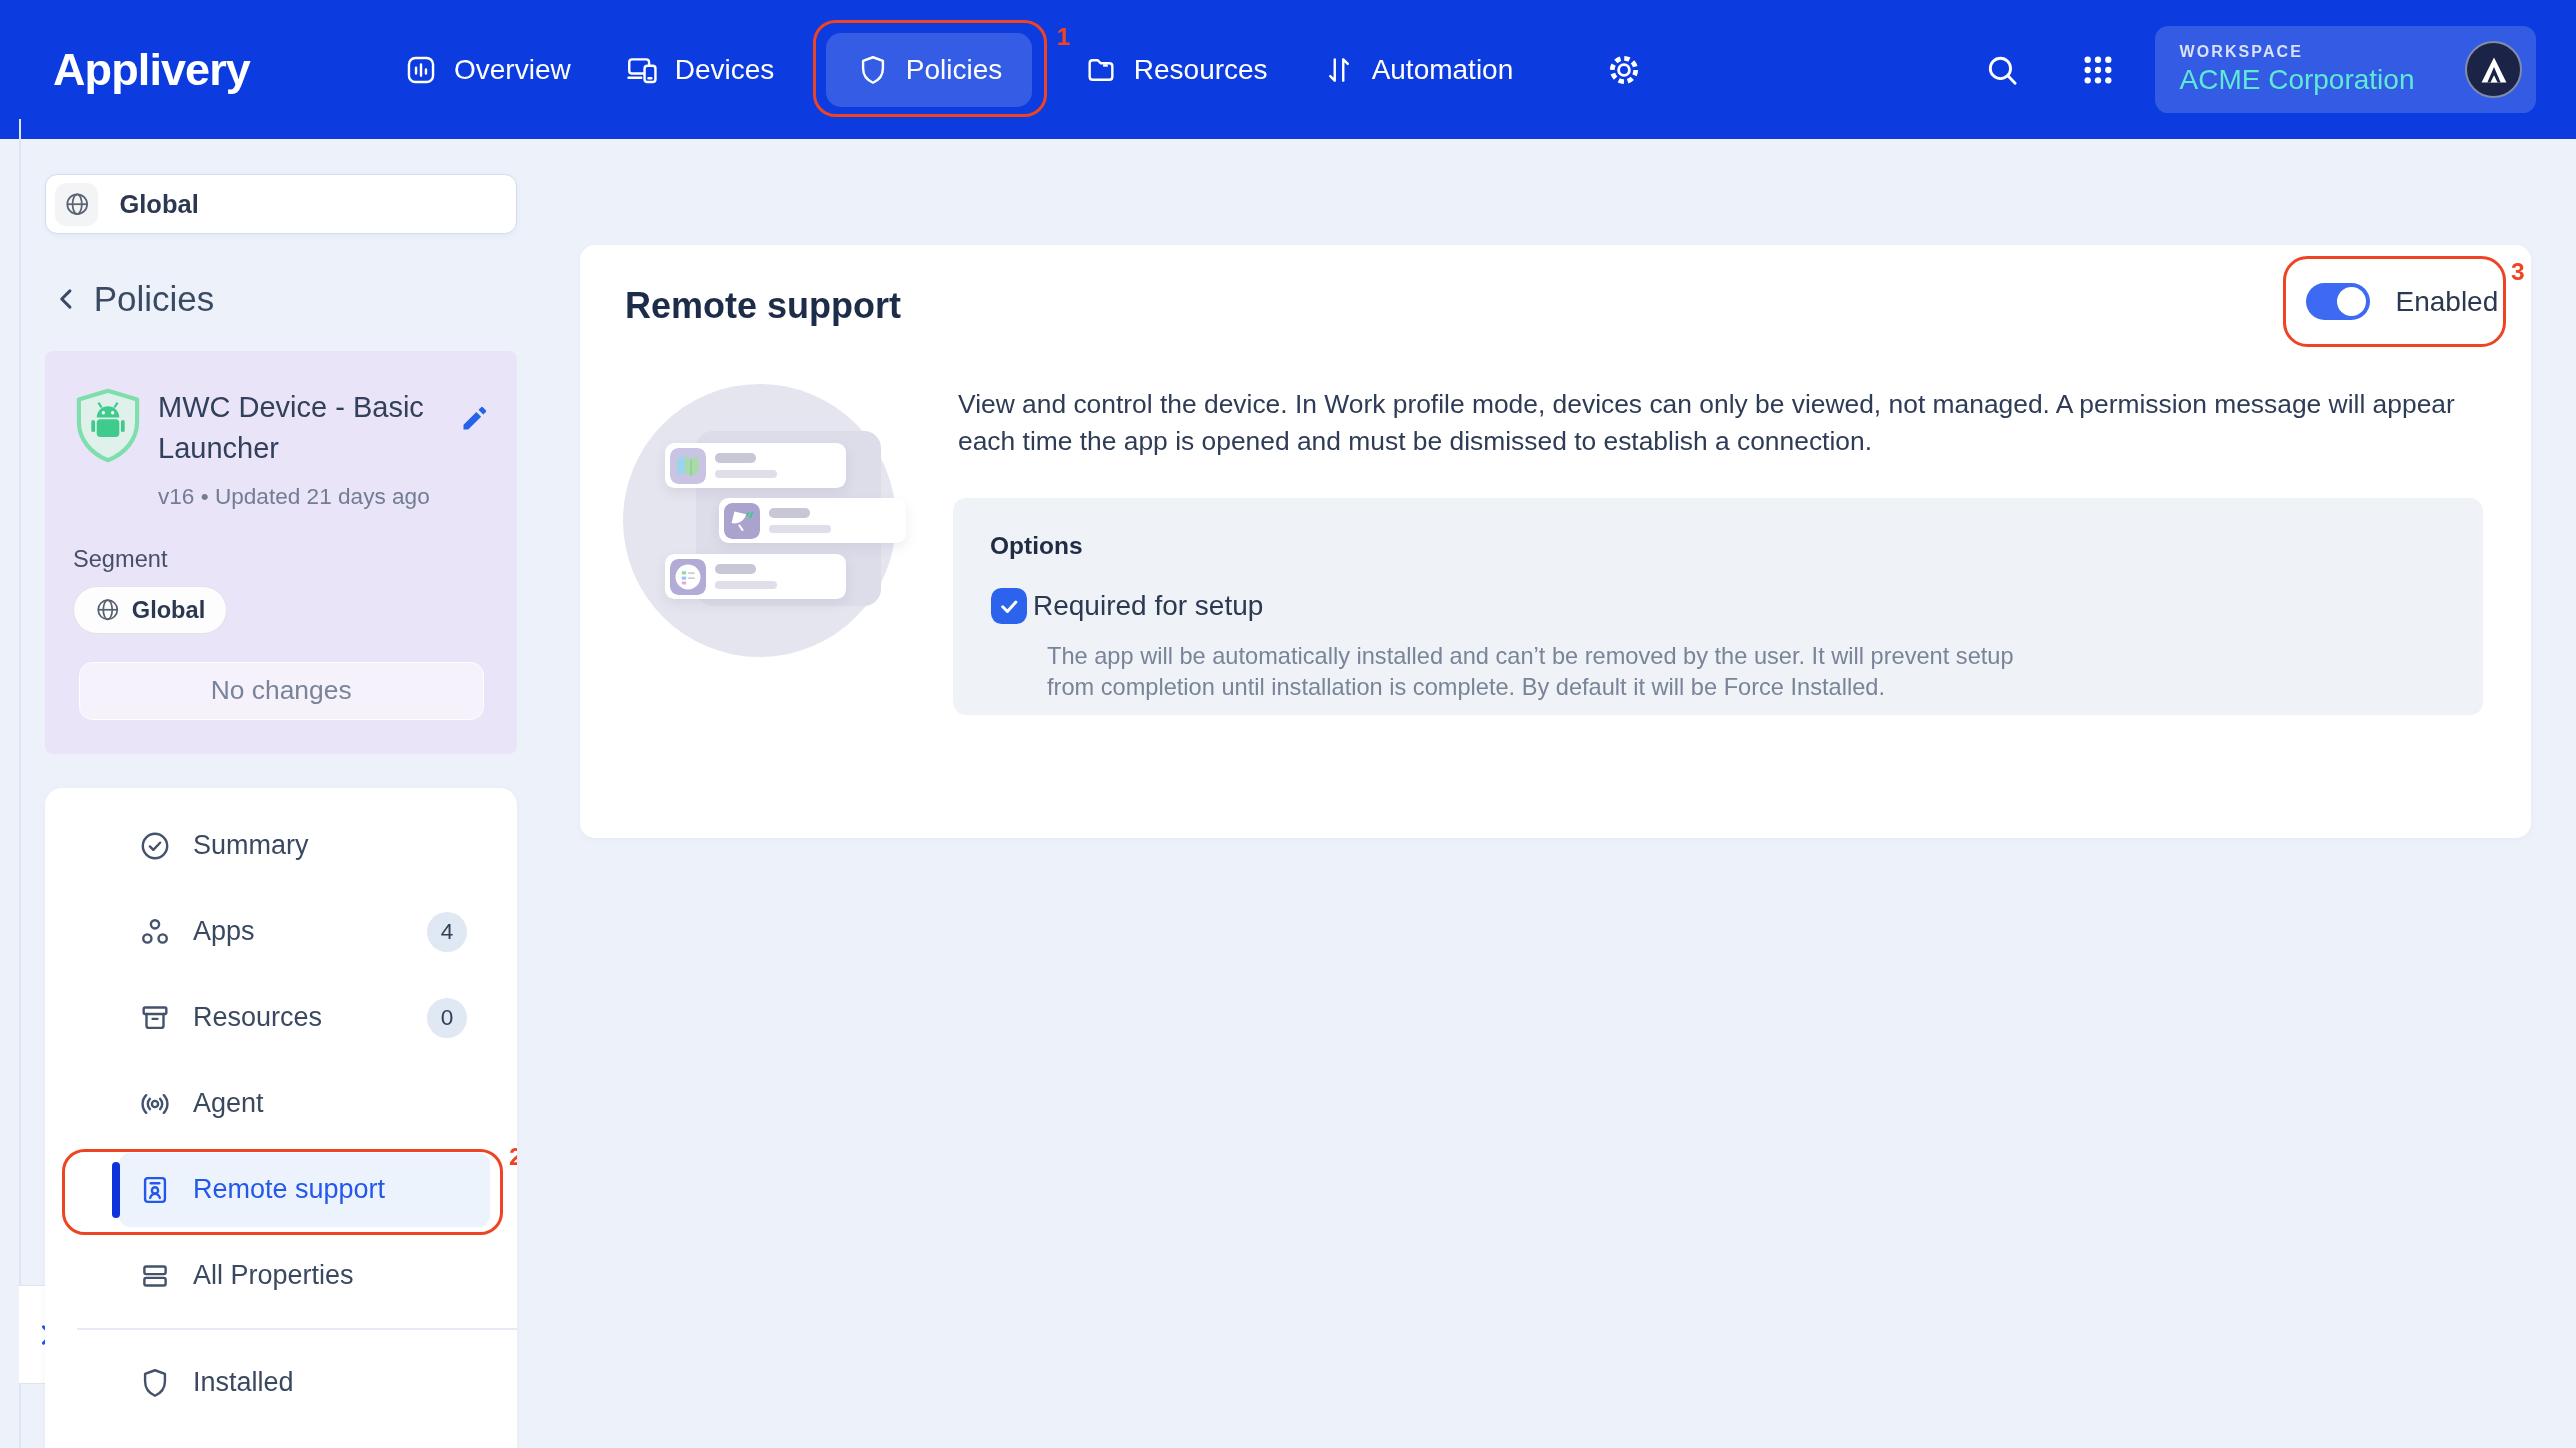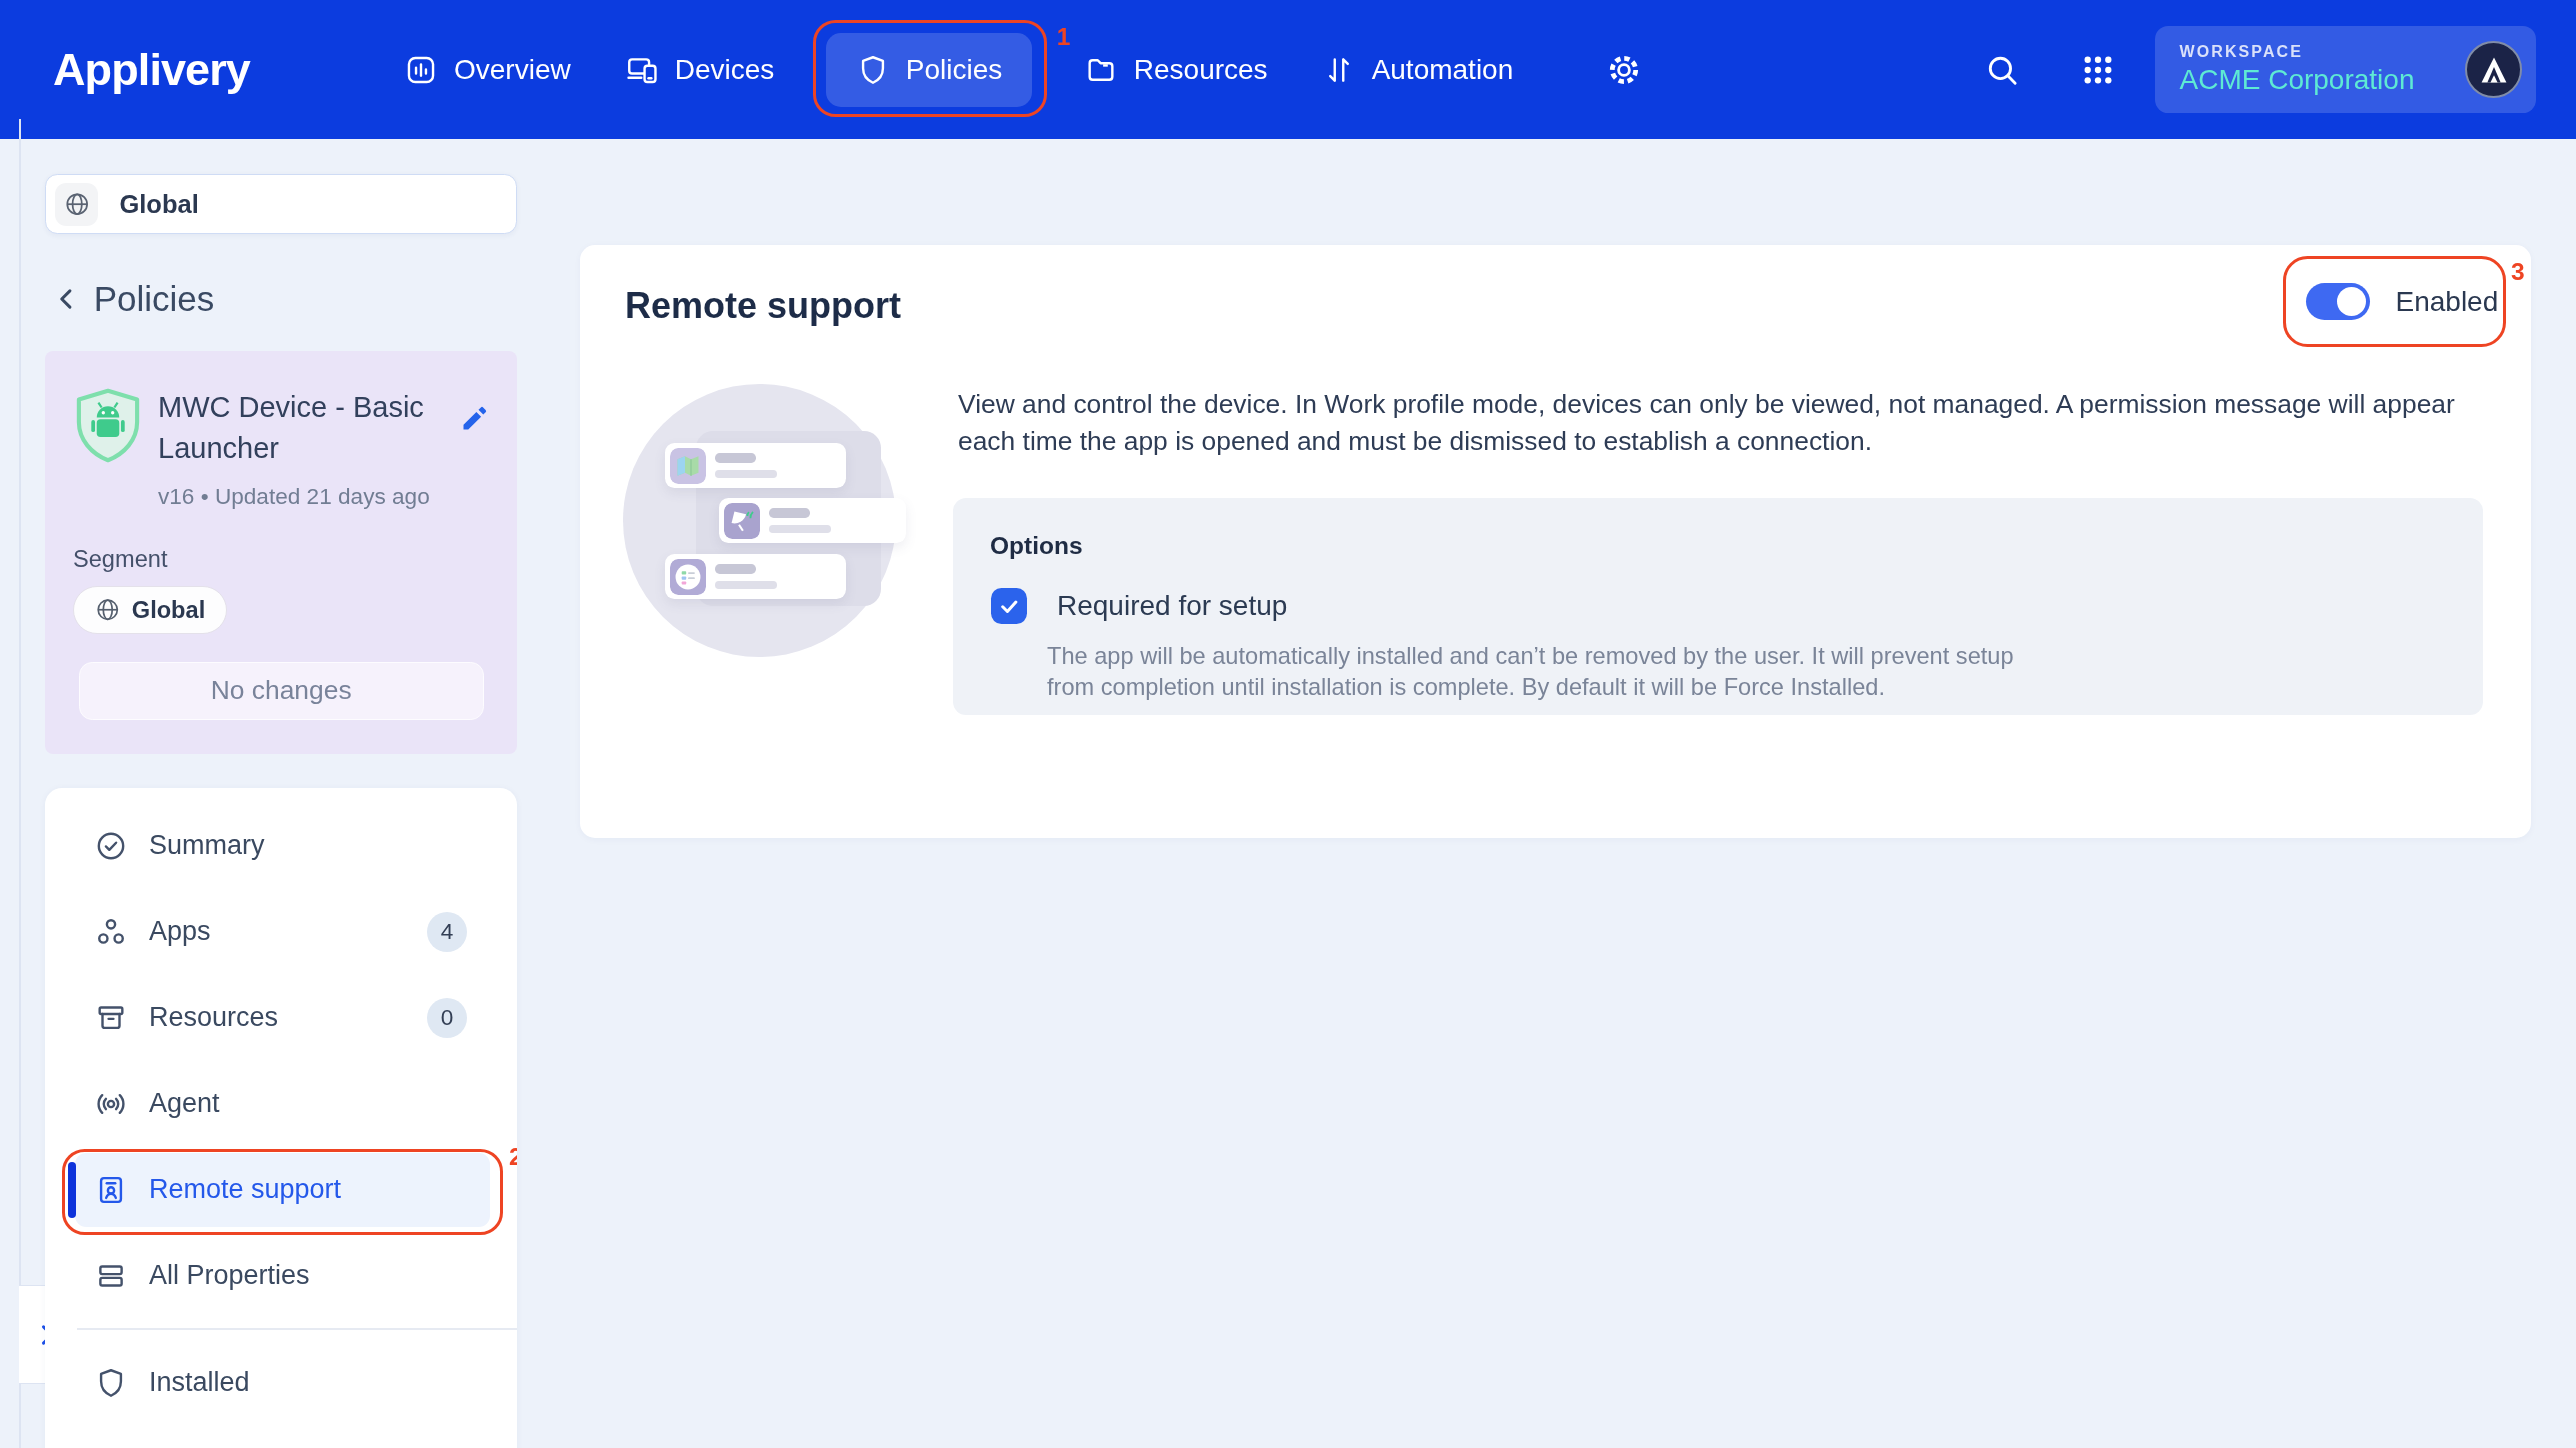--- a/index.html
+++ b/index.html
@@ -68,21 +68,21 @@
   .pc-seg-pill { margin-top:13.2px; display:inline-flex; align-items:center; gap:11.3px; background:#FDFDFE;
                  border:1.9px solid #E4E1EA; border-radius:942px; padding:9.4px 21px; color:#2B3850; }
   .pc-seg-pill svg { width:25.5px; height:25.5px; color:#555F6E; }
   .pc-seg-pill span { font-size:23.6px; font-weight:600; }
   .pc-btn { margin-top:28px; margin-left:5.7px; width:405px; height:58px; background:#F6F2FC; border:1.9px solid #FDFCFF;
             border-radius:13.2px; display:flex; align-items:center; justify-content:center;
             font-size:26.4px; color:#79839A; cursor:pointer; }
 
   .side-panel { position:relative; margin-top:34px; background:#fff; border-radius:17px 17px 0 0;
                 height:667px; box-shadow:0 1.9px 7.5px rgba(30,60,120,0.05); padding-top:15px; overflow:hidden; }
-  .side-item { position:relative; height:86px; display:flex; align-items:center; padding-left:49px; cursor:pointer; }
+  .side-item { position:relative; height:86px; display:flex; align-items:center; padding-left:49px; cursor:pointer;margin-left:44px; }
   .side-item svg { width:34px; height:34px; flex:0 0 auto; }
   .side-label { margin-left:21px; font-size:27px; font-weight:500; color:#3A4960; }
   .side-badge { position:absolute; right:50px; width:40px; height:40px; border-radius:942px; background:#DFE8F3;
                 display:flex; align-items:center; justify-content:center; font-size:22.6px; color:#333F55; }
   .side-item.active .active-bg { position:absolute; left:30px; right:27px; top:5.7px; bottom:5.7px;
                 background:#EDF3FD; border-radius:11.3px; }
   .side-item.active .active-bar { position:absolute; left:22.6px; top:15px; width:8.5px; height:56px;
                 border-radius:5.7px; background:#0E33DB; }
   .side-item.active .side-label { color:#2458EA; position:relative; }
   .side-item.active svg { position:relative; }
@@ -116,21 +116,21 @@
   .n-row3 { left:42px; top:170px; width:181px; }
 
   .main-desc { position:absolute; left:378px; top:141px; width:1584px; font-size:26.4px; line-height:37px;
                color:#2E3C55; white-space:pre-line; }
 
   .options { position:absolute; left:373px; top:253px; width:1530px; height:217px; background:#EFF2F7; border-radius:13.2px; }
   .opt-heading { position:absolute; left:37px; top:34px; font-size:24.5px; font-weight:700; color:#1F2C44; }
   .opt-check { position:absolute; left:38px; top:90px; width:36px; height:36px; border-radius:10.4px; background:#2B63EC;
                display:flex; align-items:center; justify-content:center; cursor:pointer; }
   .opt-check svg { width:22.6px; height:22.6px; }
-  .opt-label { position:absolute; left:104px; top:92px; font-size:28px; color:#2B3A52; }
+  .opt-label { position:absolute; left:80px; top:92px; font-size:28px; color:#2B3A52; }
   .opt-desc { position:absolute; left:94px; top:143px; font-size:23.6px; line-height:31px; color:#7A8498; white-space:pre-line; }
 </style>
 </head>
 <body>
 
 <div id="app">
 
   <div class="header">
     <div class="logo">Applivery</div>
 

